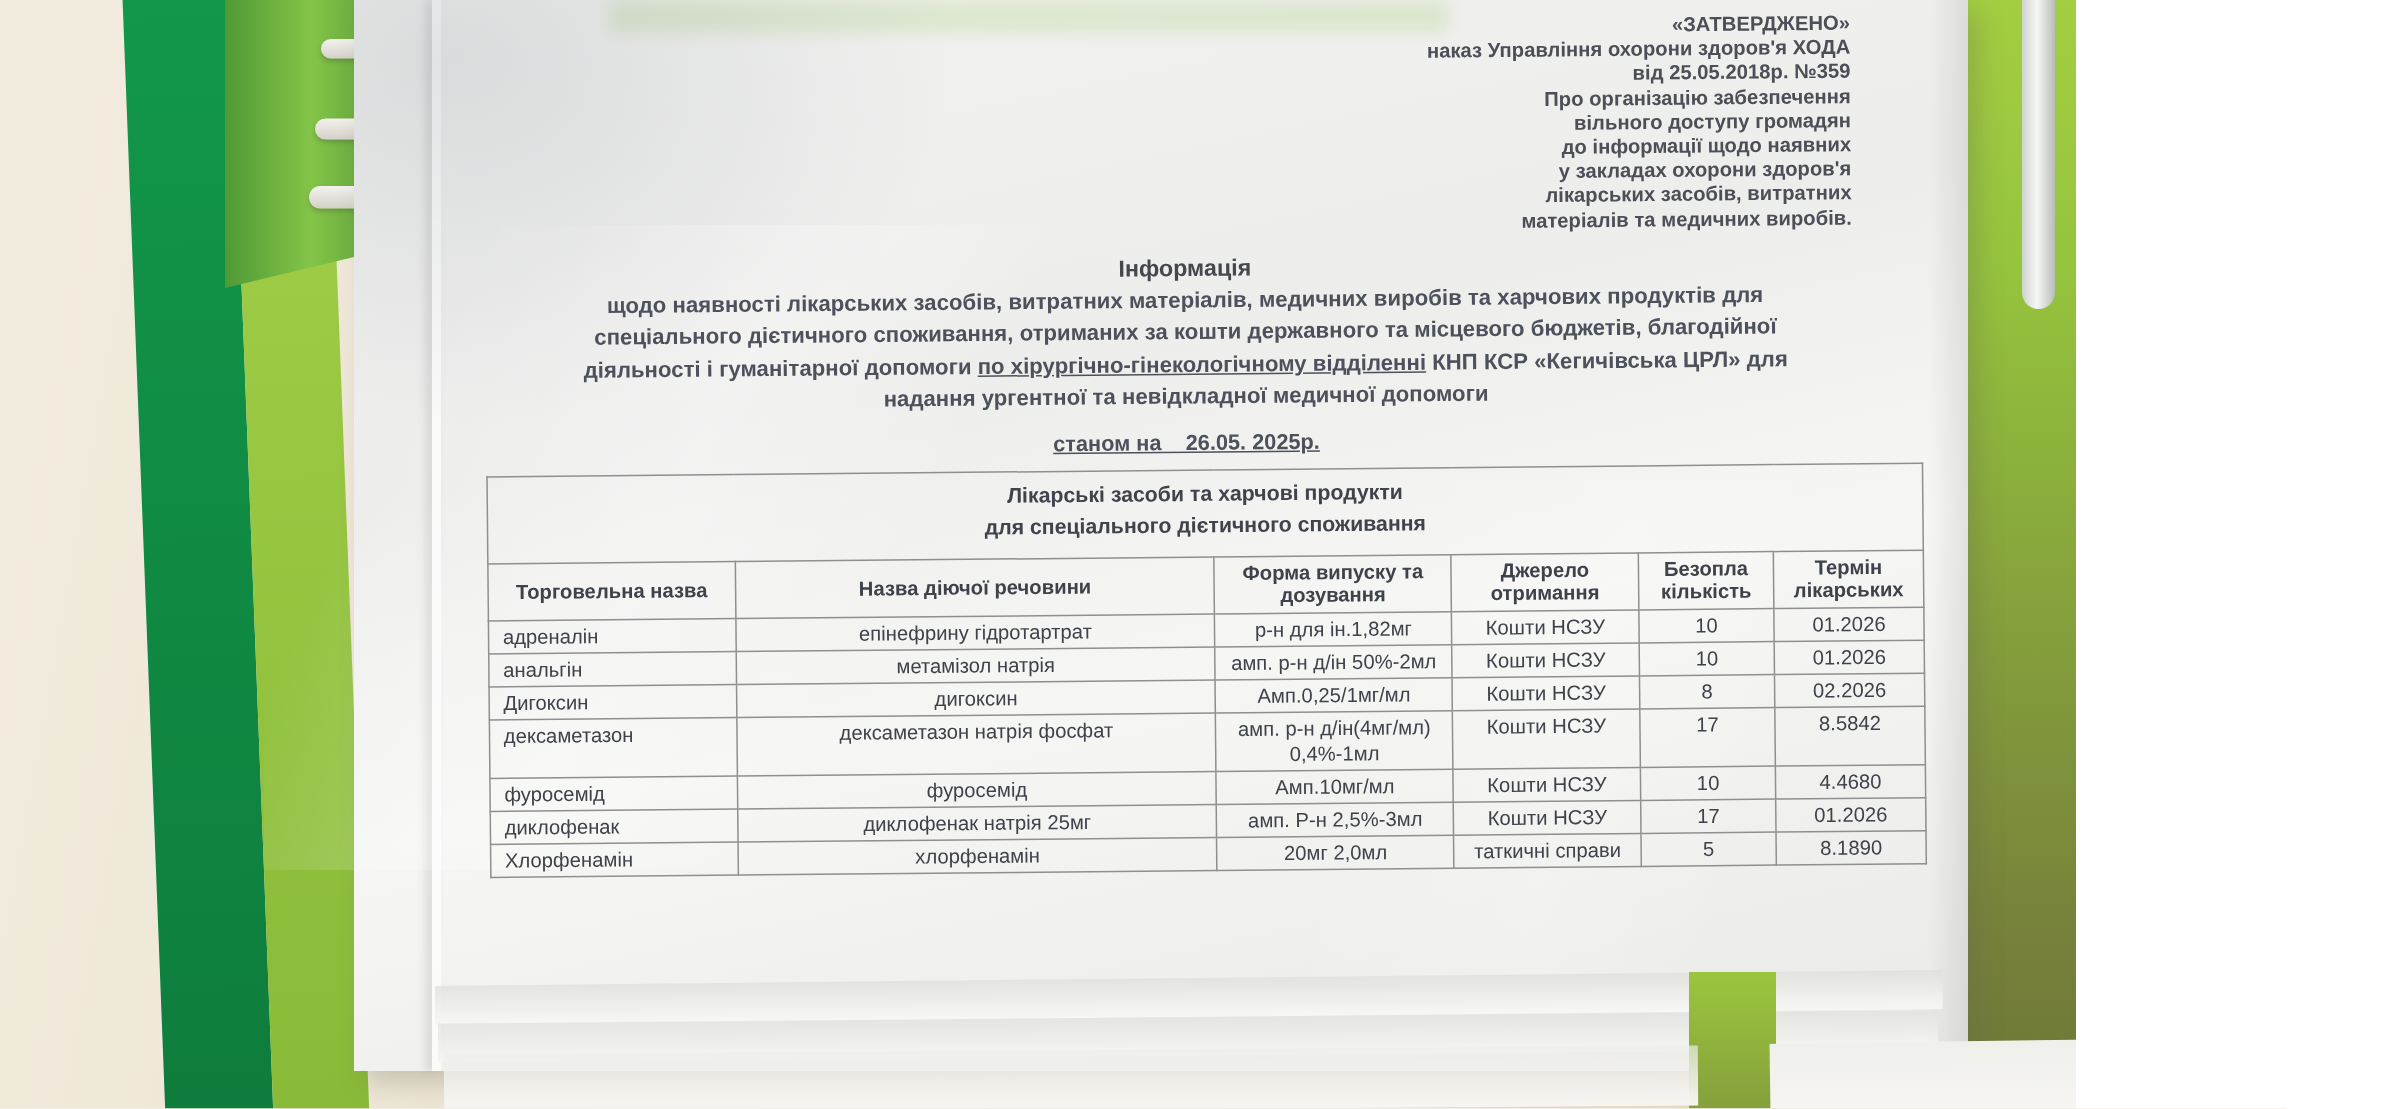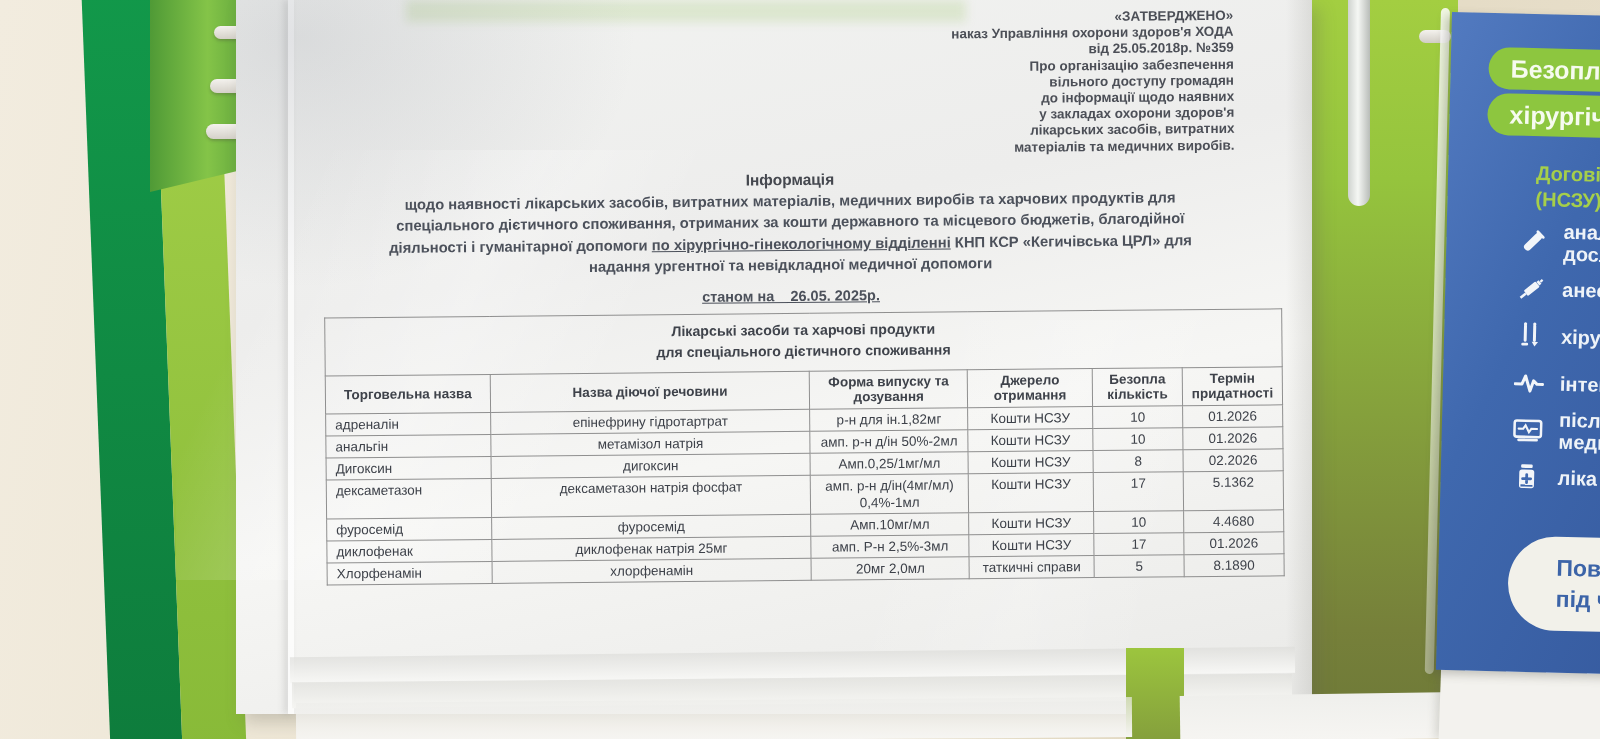--- a/index.html
+++ b/index.html
@@ -1,16 +1,16 @@
 <!DOCTYPE html>
 <html><head>
 <meta charset="utf-8">
 <style>
   html,body{margin:0;padding:0;}
-  .scene{position:relative;width:1600px;height:739px;overflow:hidden;
+  .scene{position:relative;width:1384px;height:739px;overflow:hidden;
          background:#ece4d4;font-family:"Liberation Sans",sans-serif;}
   .wall{position:absolute;inset:0;
         background:linear-gradient(100deg,#f2ecdf 0%,#ebe3d0 40%,#e3dac3 75%,#e8dfcb 100%);}
   
   .stripe-dark{position:absolute;left:96px;top:-8px;width:72px;height:760px;
         background:linear-gradient(178deg,#12984a,#0e7c3c);transform:skewX(2.2deg);}
   .stripe-light{position:absolute;left:168px;top:-8px;width:64px;height:760px;
         background:linear-gradient(178deg,#a4d049,#88ba38);transform:skewX(2.2deg);}
   
   .board-right{position:absolute;left:1292px;top:0;width:166px;height:715px;
@@ -161,21 +161,21 @@
             <div>Лікарські засоби та харчові продукти</div>
             <div>для спеціального дієтичного споживання</div>
           </td>
         </tr>
         <tr class="head">
           <th>Торговельна назва</th>
           <th>Назва діючої речовини</th>
           <th>Форма випуску та дозування</th>
           <th>Джерело отримання</th>
           <th>Безопла кількість</th>
-          <th>Термін придатності</th>
+          <th>Термін лікарських</th>
         </tr>
         <tr>
           <td class="c0">адреналін</td>
           <td>епінефрину гідротартрат</td>
           <td>р-н для ін.1,82мг</td>
           <td>Кошти НСЗУ</td>
           <td>10</td>
           <td>01.2026</td>
         </tr>
         <tr>
@@ -193,21 +193,21 @@
           <td>Кошти НСЗУ</td>
           <td>8</td>
           <td>02.2026</td>
         </tr>
         <tr>
           <td class="c0">дексаметазон</td>
           <td>дексаметазон натрія фосфат</td>
           <td>амп. р-н д/ін(4мг/мл) 0,4%-1мл</td>
           <td>Кошти НСЗУ</td>
           <td>17</td>
-          <td>5.1362</td>
+          <td>8.5842</td>
         </tr>
         <tr>
           <td class="c0">фуросемід</td>
           <td>фуросемід</td>
           <td>Амп.10мг/мл</td>
           <td>Кошти НСЗУ</td>
           <td>10</td>
           <td>4.4680</td>
         </tr>
         <tr>

